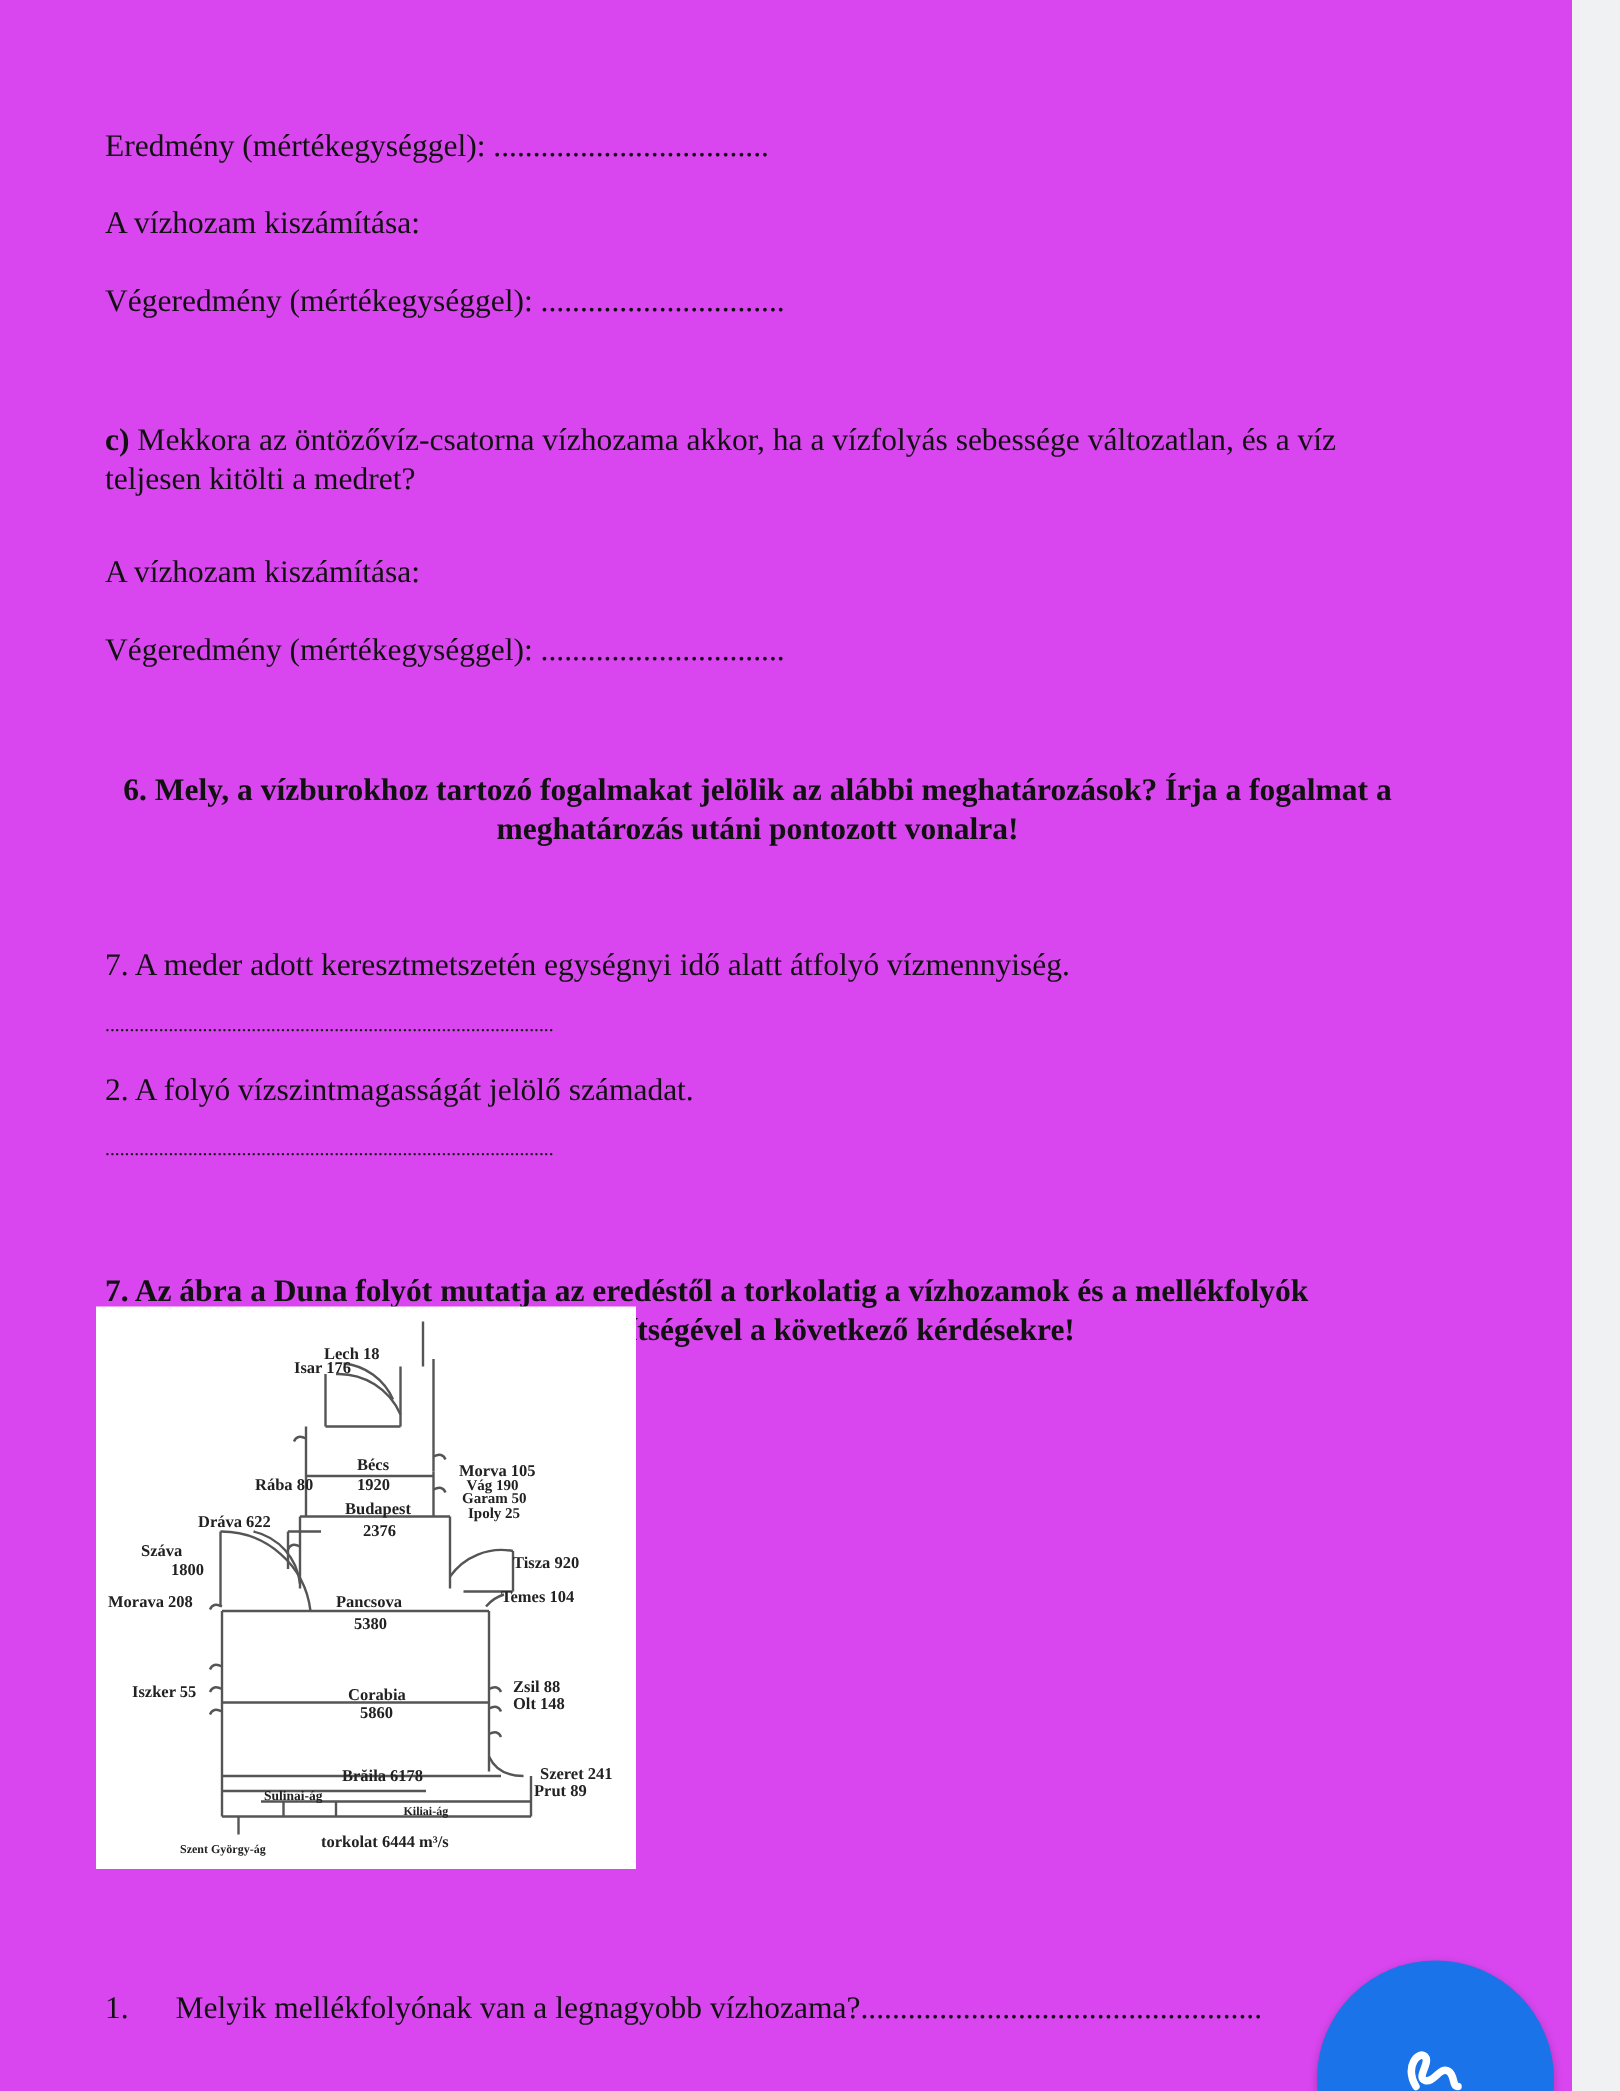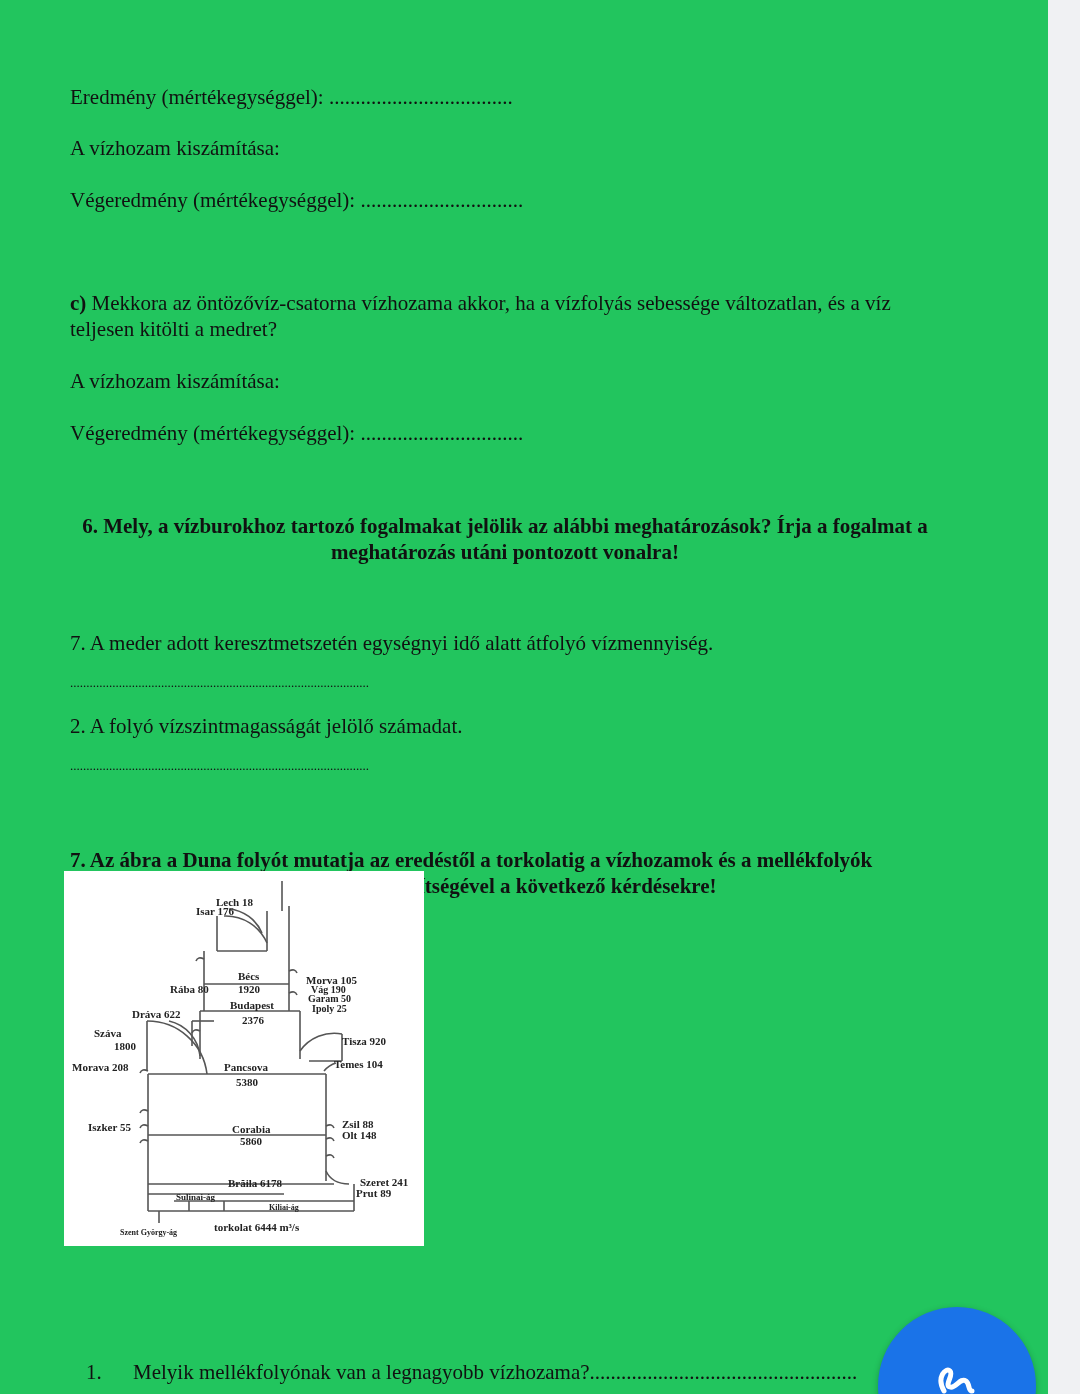--- a/index.html
+++ b/index.html
@@ -2,21 +2,21 @@
 <html><head>
 <meta charset="utf-8">
 <style>
   html, body { margin: 0; padding: 0; }
   body {
     width: 1080px; height: 1394px; position: relative; overflow: hidden;
     background: #fefefe;
     font-family: "Liberation Serif", "DejaVu Serif", serif;
     color: #111;
   }
-  .page { position: absolute; left: 0; top: 0; width: 1048px; height: 1394px; background: #22c55e; }
+  .page { position: absolute; left: 0; top: 0; width: 1048px; height: 1394px; background: #d946ef; }
   .scroll-strip { position: absolute; left: 1048px; top: 0; width: 32px; height: 1394px; background: #f0f1f3; }
   .txt { position: absolute; font-size: 21px; line-height: 26px; white-space: nowrap; }
   .bold { font-weight: bold; }
   .wrap { white-space: normal; width: 870px; }
   .dots { letter-spacing: 0px; }
   .fab {
     position: absolute; left: 878px; top: 1307px; width: 158px; height: 158px; border-radius: 50%;
     background: #1a73e8; box-shadow: 0 2px 6px rgba(0,0,0,0.25);
   }
   .fab svg { position: absolute; left: 48px; top: 50px; }
@@ -29,21 +29,21 @@
 <div class="page">
 
   <div class="txt" style="left:70px; top:84px;">
     <span>Eredmény (mértékegységgel): </span><span class="dots">...................................</span>
   </div>
   <div class="txt" style="left:70px; top:135px;">A vízhozam kiszámítása:</div>
   <div class="txt" style="left:70px; top:187px;">
     <span>Végeredmény (mértékegységgel): </span><span class="dots">...............................</span>
   </div>
 
-  <div class="txt wrap" style="left:70px; top:290px;">
+  <div class="txt wrap" style="left:70px; top:280px;">
     <span class="bold">c)</span><span> Mekkora az öntözővíz-csatorna vízhozama akkor, ha a vízfolyás sebessége változatlan, és a víz teljesen kitölti a medret?</span>
   </div>
   <div class="txt" style="left:70px; top:368px;">A vízhozam kiszámítása:</div>
   <div class="txt" style="left:70px; top:420px;">
     <span>Végeredmény (mértékegységgel): </span><span class="dots">...............................</span>
   </div>
 
   <div class="txt bold wrap" style="left:70px; top:513px;text-align:center;">6. Mely, a vízburokhoz tartozó fogalmakat jelölik az alábbi meghatározások? Írja a fogalmat a meghatározás utáni pontozott vonalra!</div>
   <div class="txt" style="left:70px; top:630px;">7. A meder adott keresztmetszetén egységnyi idő alatt átfolyó vízmennyiség.</div>
   <div class="txt" style="left:70px; top:670px; font-size:13px;">............................................................................................</div>
@@ -136,21 +136,21 @@
       <text x="164" y="316" font-size="11">Brăila 6178</text>
       <text x="296" y="315" font-size="11">Szeret 241</text>
       <text x="292" y="326" font-size="11">Prut 89</text>
       <text x="112" y="329" font-size="9">Sulinai-ág</text>
       <text x="205" y="339" font-size="8">Kiliai-ág</text>
       <text x="56" y="364" font-size="8">Szent György-ág</text>
       <text x="150" y="360" font-size="11">torkolat 6444 m³/s</text>
     </svg>
   </div>
 
-  <div class="txt" style="left:70px; top:1359px;margin-left:16px;">
+  <div class="txt" style="left:70px; top:1325px;">
     <span>1.</span>
     <span style="display:inline-block; width:26px;"></span><span>Melyik mellékfolyónak van a legnagyobb vízhozama?</span><span class="dots">...................................................</span>
   </div>
 
 </div>
 
 <div class="scroll-strip"></div>
 
 <div class="fab">
   <svg width="60" height="40" viewBox="0 0 60 40">

